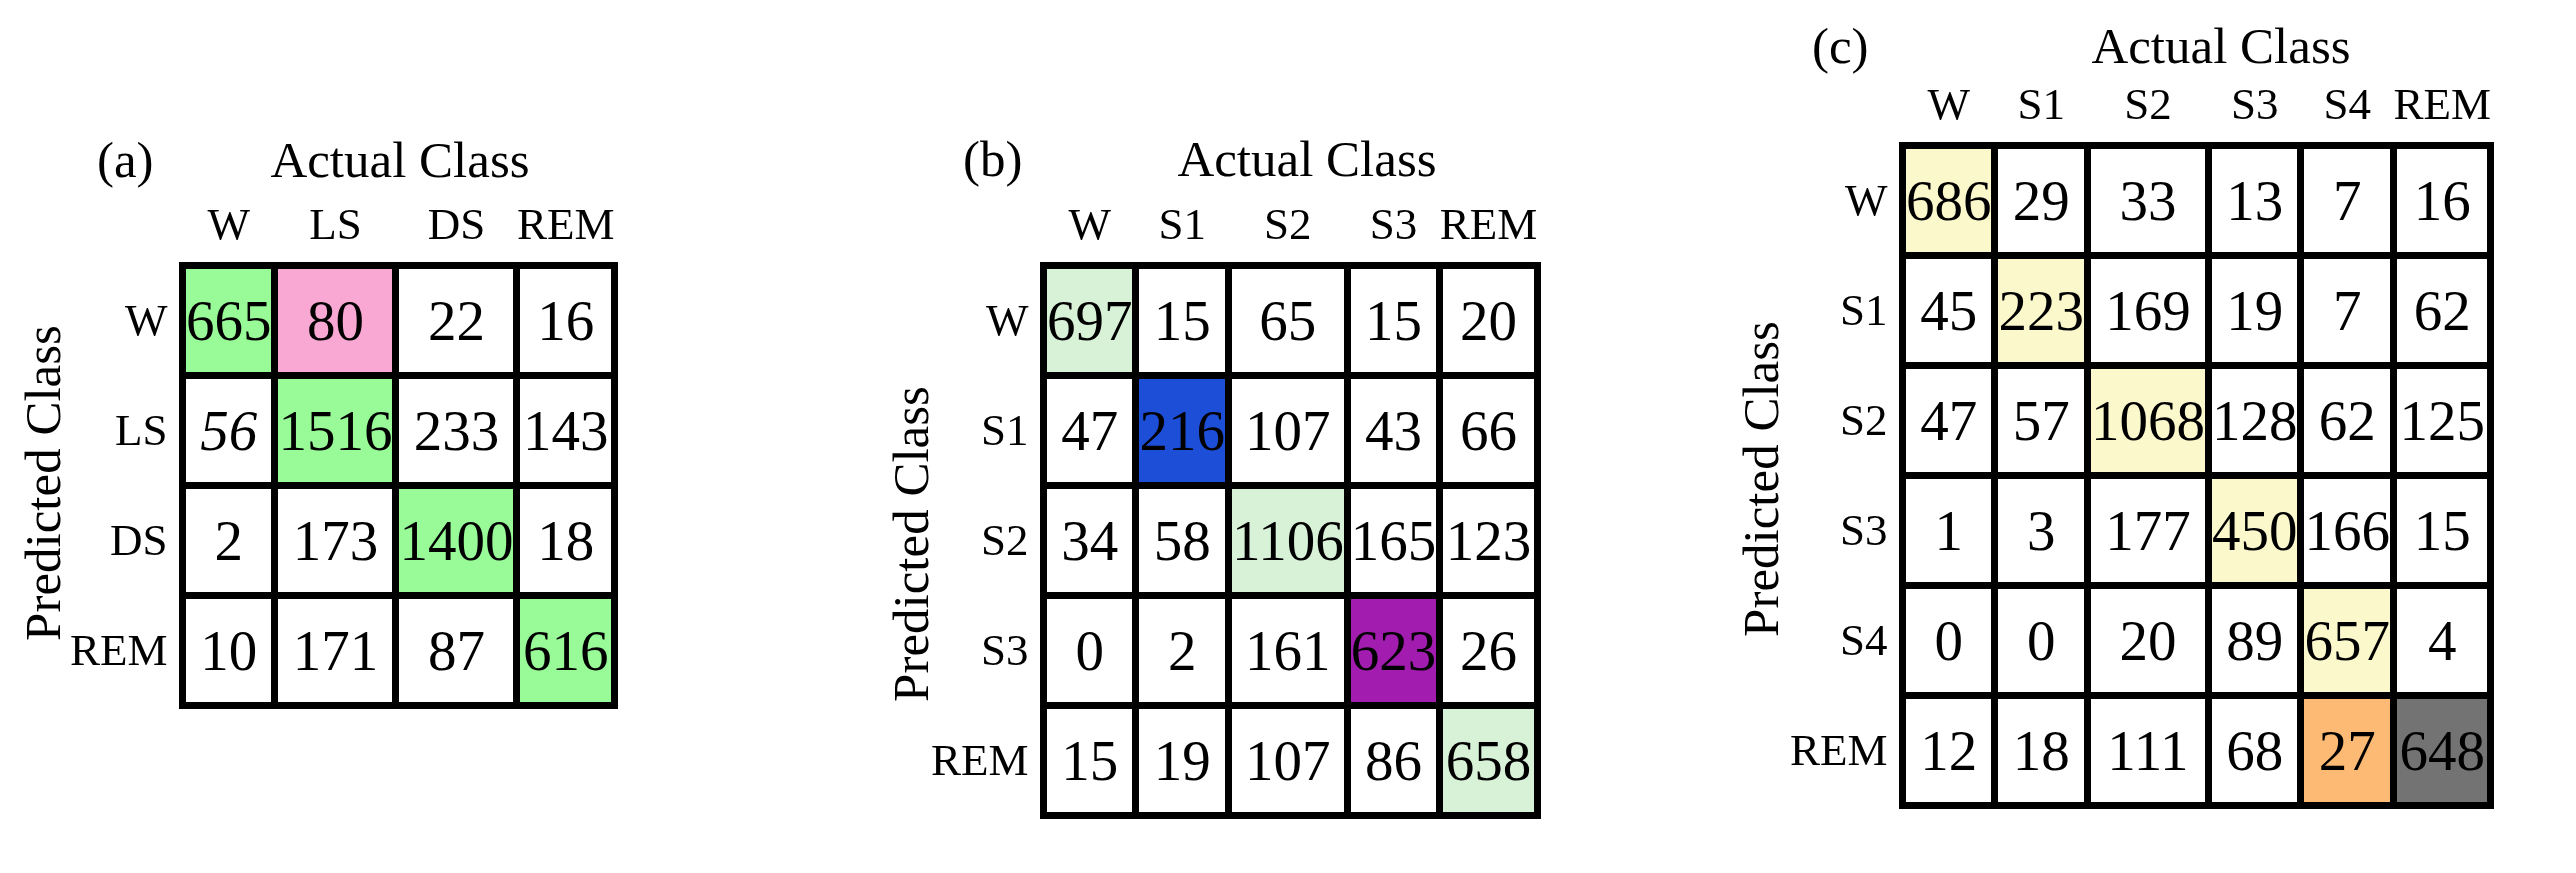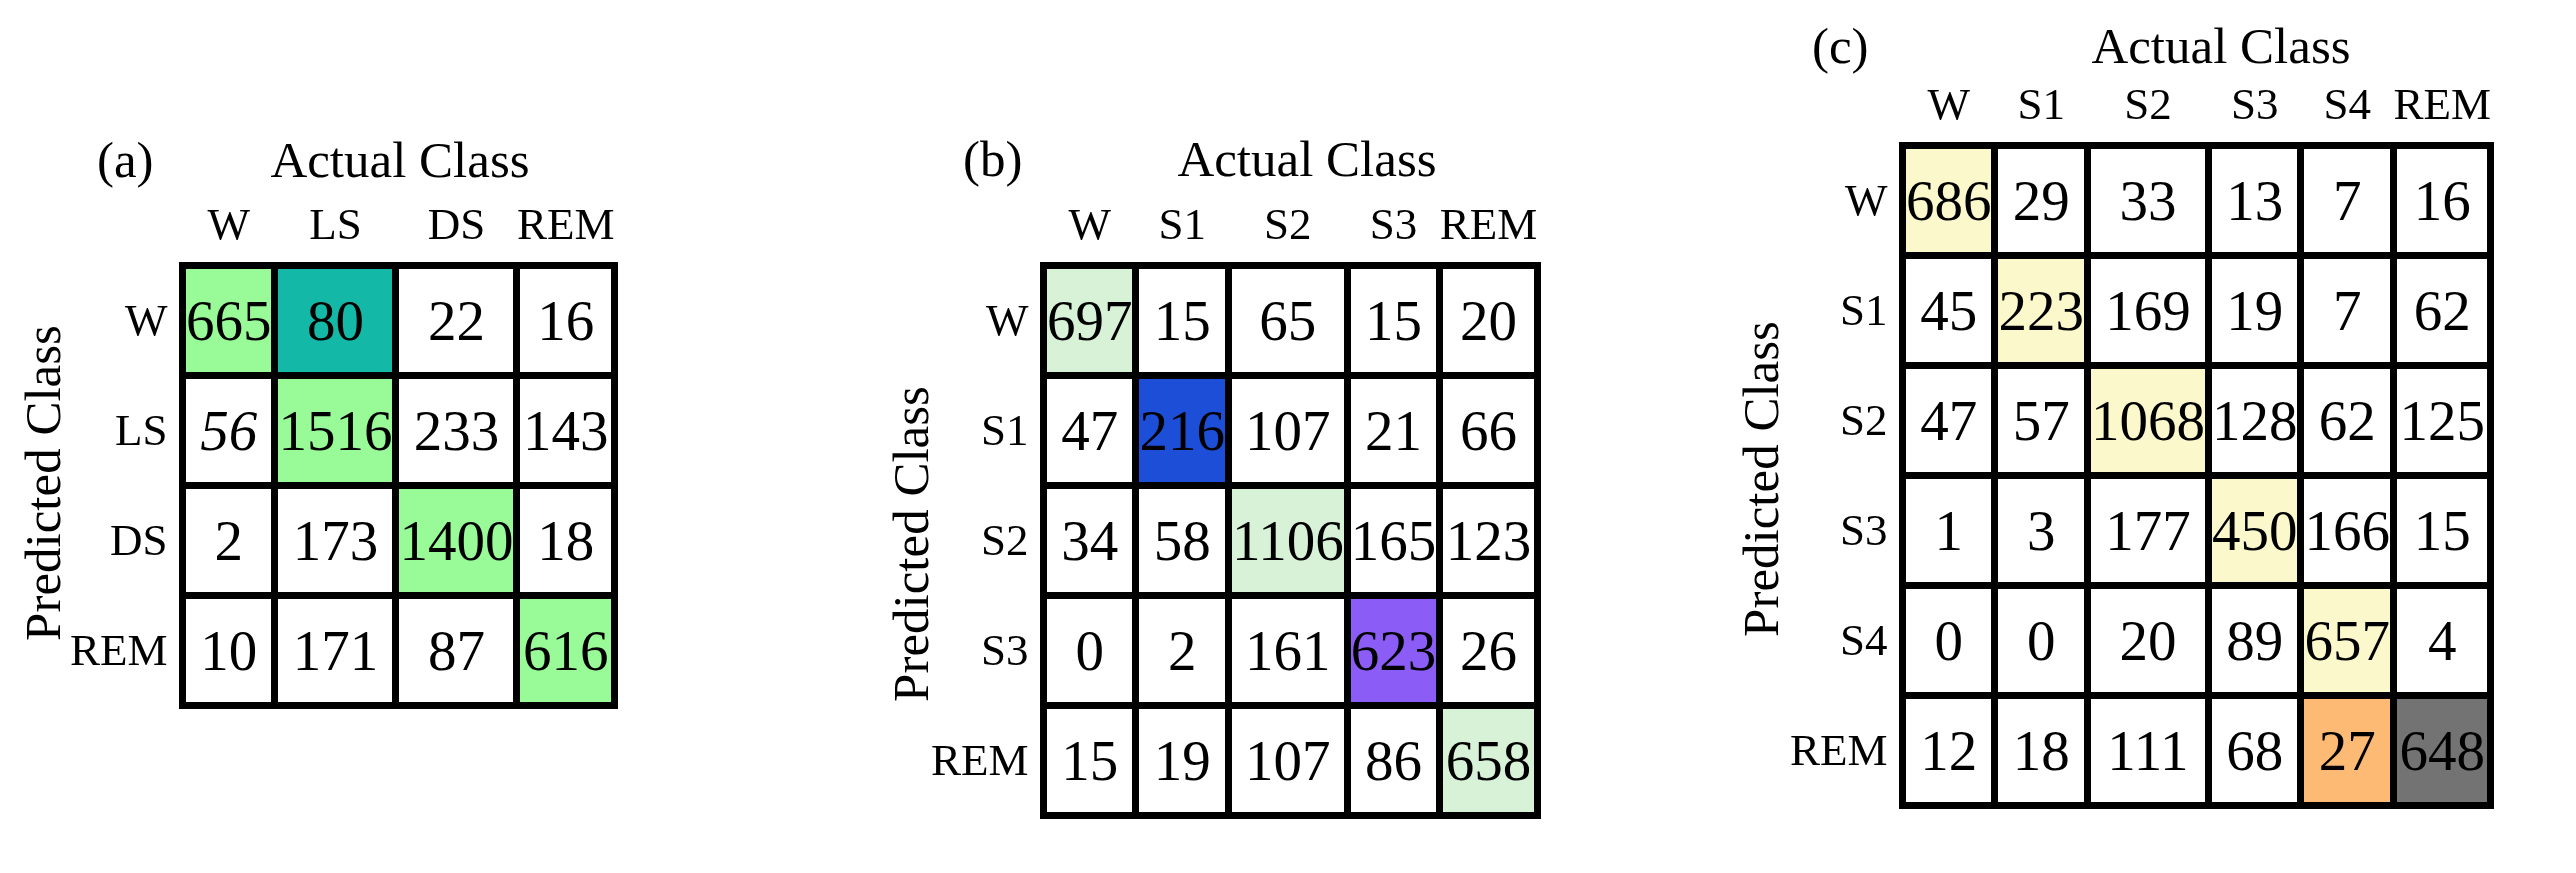--- a/index.html
+++ b/index.html
@@ -91,21 +91,21 @@
             <tr>
               <th class="row-head"></th>
               <th class="col-head">W</th>
               <th class="col-head">LS</th>
               <th class="col-head">DS</th>
               <th class="col-head">REM</th>
             </tr>
             <tr>
               <th class="row-head">W</th>
               <td class="cell" style="background: rgb(152, 251, 152);">665</td>
-              <td class="cell" style="background: #14b8a6; text-align: center;">80</td>
+              <td class="cell" style="background: #f9a8d4; text-align: center;">80</td>
               <td class="cell" style="background: rgb(255, 255, 255);">22</td>
               <td class="cell" style="background: rgb(255, 255, 255);">16</td>
             </tr>
             <tr>
               <th class="row-head">LS</th>
               <td class="cell" style="background: rgb(255, 255, 255); font-style: italic;">56</td>
               <td class="cell" style="background: rgb(152, 251, 152);">1516</td>
               <td class="cell" style="background: rgb(255, 255, 255);">233</td>
               <td class="cell" style="background: rgb(255, 255, 255);">143</td>
             </tr>
@@ -149,37 +149,37 @@
               <td class="cell" style="background: rgb(255, 255, 255);">15</td>
               <td class="cell" style="background: rgb(255, 255, 255);">65</td>
               <td class="cell" style="background: rgb(255, 255, 255);">15</td>
               <td class="cell" style="background: rgb(255, 255, 255);">20</td>
             </tr>
             <tr>
               <th class="row-head">S1</th>
               <td class="cell" style="background: rgb(255, 255, 255);">47</td>
               <td class="cell" style="background: #1d4ed8;">216</td>
               <td class="cell" style="background: rgb(255, 255, 255);">107</td>
-              <td class="cell" style="background: rgb(255, 255, 255);">21</td>
+              <td class="cell" style="background: rgb(255, 255, 255);">43</td>
               <td class="cell" style="background: rgb(255, 255, 255);">66</td>
             </tr>
             <tr>
               <th class="row-head">S2</th>
               <td class="cell" style="background: rgb(255, 255, 255);">34</td>
               <td class="cell" style="background: rgb(255, 255, 255);">58</td>
               <td class="cell" style="background: rgb(216, 242, 216);">1106</td>
               <td class="cell" style="background: rgb(255, 255, 255);">165</td>
               <td class="cell" style="background: rgb(255, 255, 255);">123</td>
             </tr>
             <tr>
               <th class="row-head">S3</th>
               <td class="cell" style="background: rgb(255, 255, 255);">0</td>
               <td class="cell" style="background: rgb(255, 255, 255);">2</td>
               <td class="cell" style="background: rgb(255, 255, 255);">161</td>
-              <td class="cell" style="background: #8b5cf6;">623</td>
+              <td class="cell" style="background: #a21caf;">623</td>
               <td class="cell" style="background: rgb(255, 255, 255);">26</td>
             </tr>
             <tr>
               <th class="row-head">REM</th>
               <td class="cell" style="background: rgb(255, 255, 255);">15</td>
               <td class="cell" style="background: rgb(255, 255, 255);">19</td>
               <td class="cell" style="background: rgb(255, 255, 255);">107</td>
               <td class="cell" style="background: rgb(255, 255, 255);">86</td>
               <td class="cell" style="background: rgb(216, 242, 216);">658</td>
             </tr>

